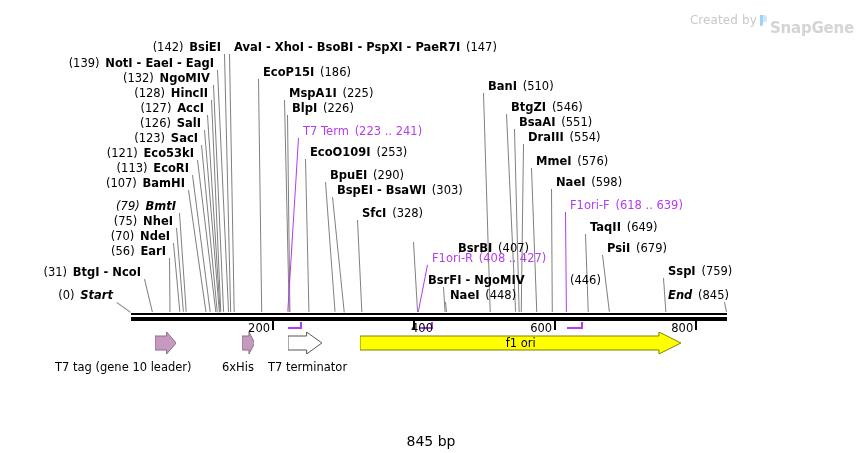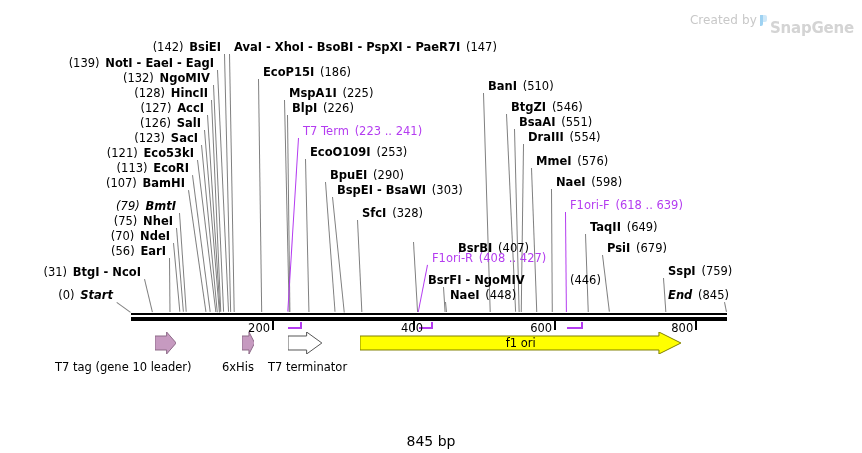--- a/index.html
+++ b/index.html
@@ -258,21 +258,21 @@
       <div class="lbl" style="top: 289px; left: 450px;"><span class="enz">NaeI</span> <span class="pos">(448)</span></div>
       <div class="lbl r" style="top: 289px; left: 729px;"><span class="term">End</span> <span class="pos">(845)</span></div>
     </div>
 
   <div id="ruler">
       <div class="ruler-line ruler-thin" style="left: 131px; top: 313px; width: 596px;"></div>
       <div class="ruler-line ruler-thick" style="left: 131px; top: 317px; width: 596px;"></div>
       <div class="tick" style="left: 272.065px; top: 321px;"></div>
       <div class="ticklabel" style="left: 270.065px; top: 321px;">200</div>
       <div class="tick" style="left: 413.13px; top: 321px;"></div>
-      <div class="ticklabel" style="left: 423px; top: 321px;">400</div>
+      <div class="ticklabel" style="left: 433px; top: 321px;">400</div>
       <div class="tick" style="left: 554.195px; top: 321px;"></div>
       <div class="ticklabel" style="left: 552.195px; top: 321px;">600</div>
       <div class="tick" style="left: 695.26px; top: 321px;"></div>
       <div class="ticklabel" style="left: 693.26px; top: 321px;">800</div>
     </div>
 
   <div id="featarrows">
       <div class="arrow" style="left: 154.981px; top: 332px; width: 21.1598px; height: 22px;"><svg width="21.15976331360949" height="22" viewBox="0 0 21.15976331360949 22">
           <polygon points="0,4 11.637869822485218,4 11.637869822485218,0 21.15976331360949,11 11.637869822485218,22 11.637869822485218,18 0,18" fill="#c69ac0" stroke="#8d6a88" stroke-width="1"></polygon>
         </svg></div>

